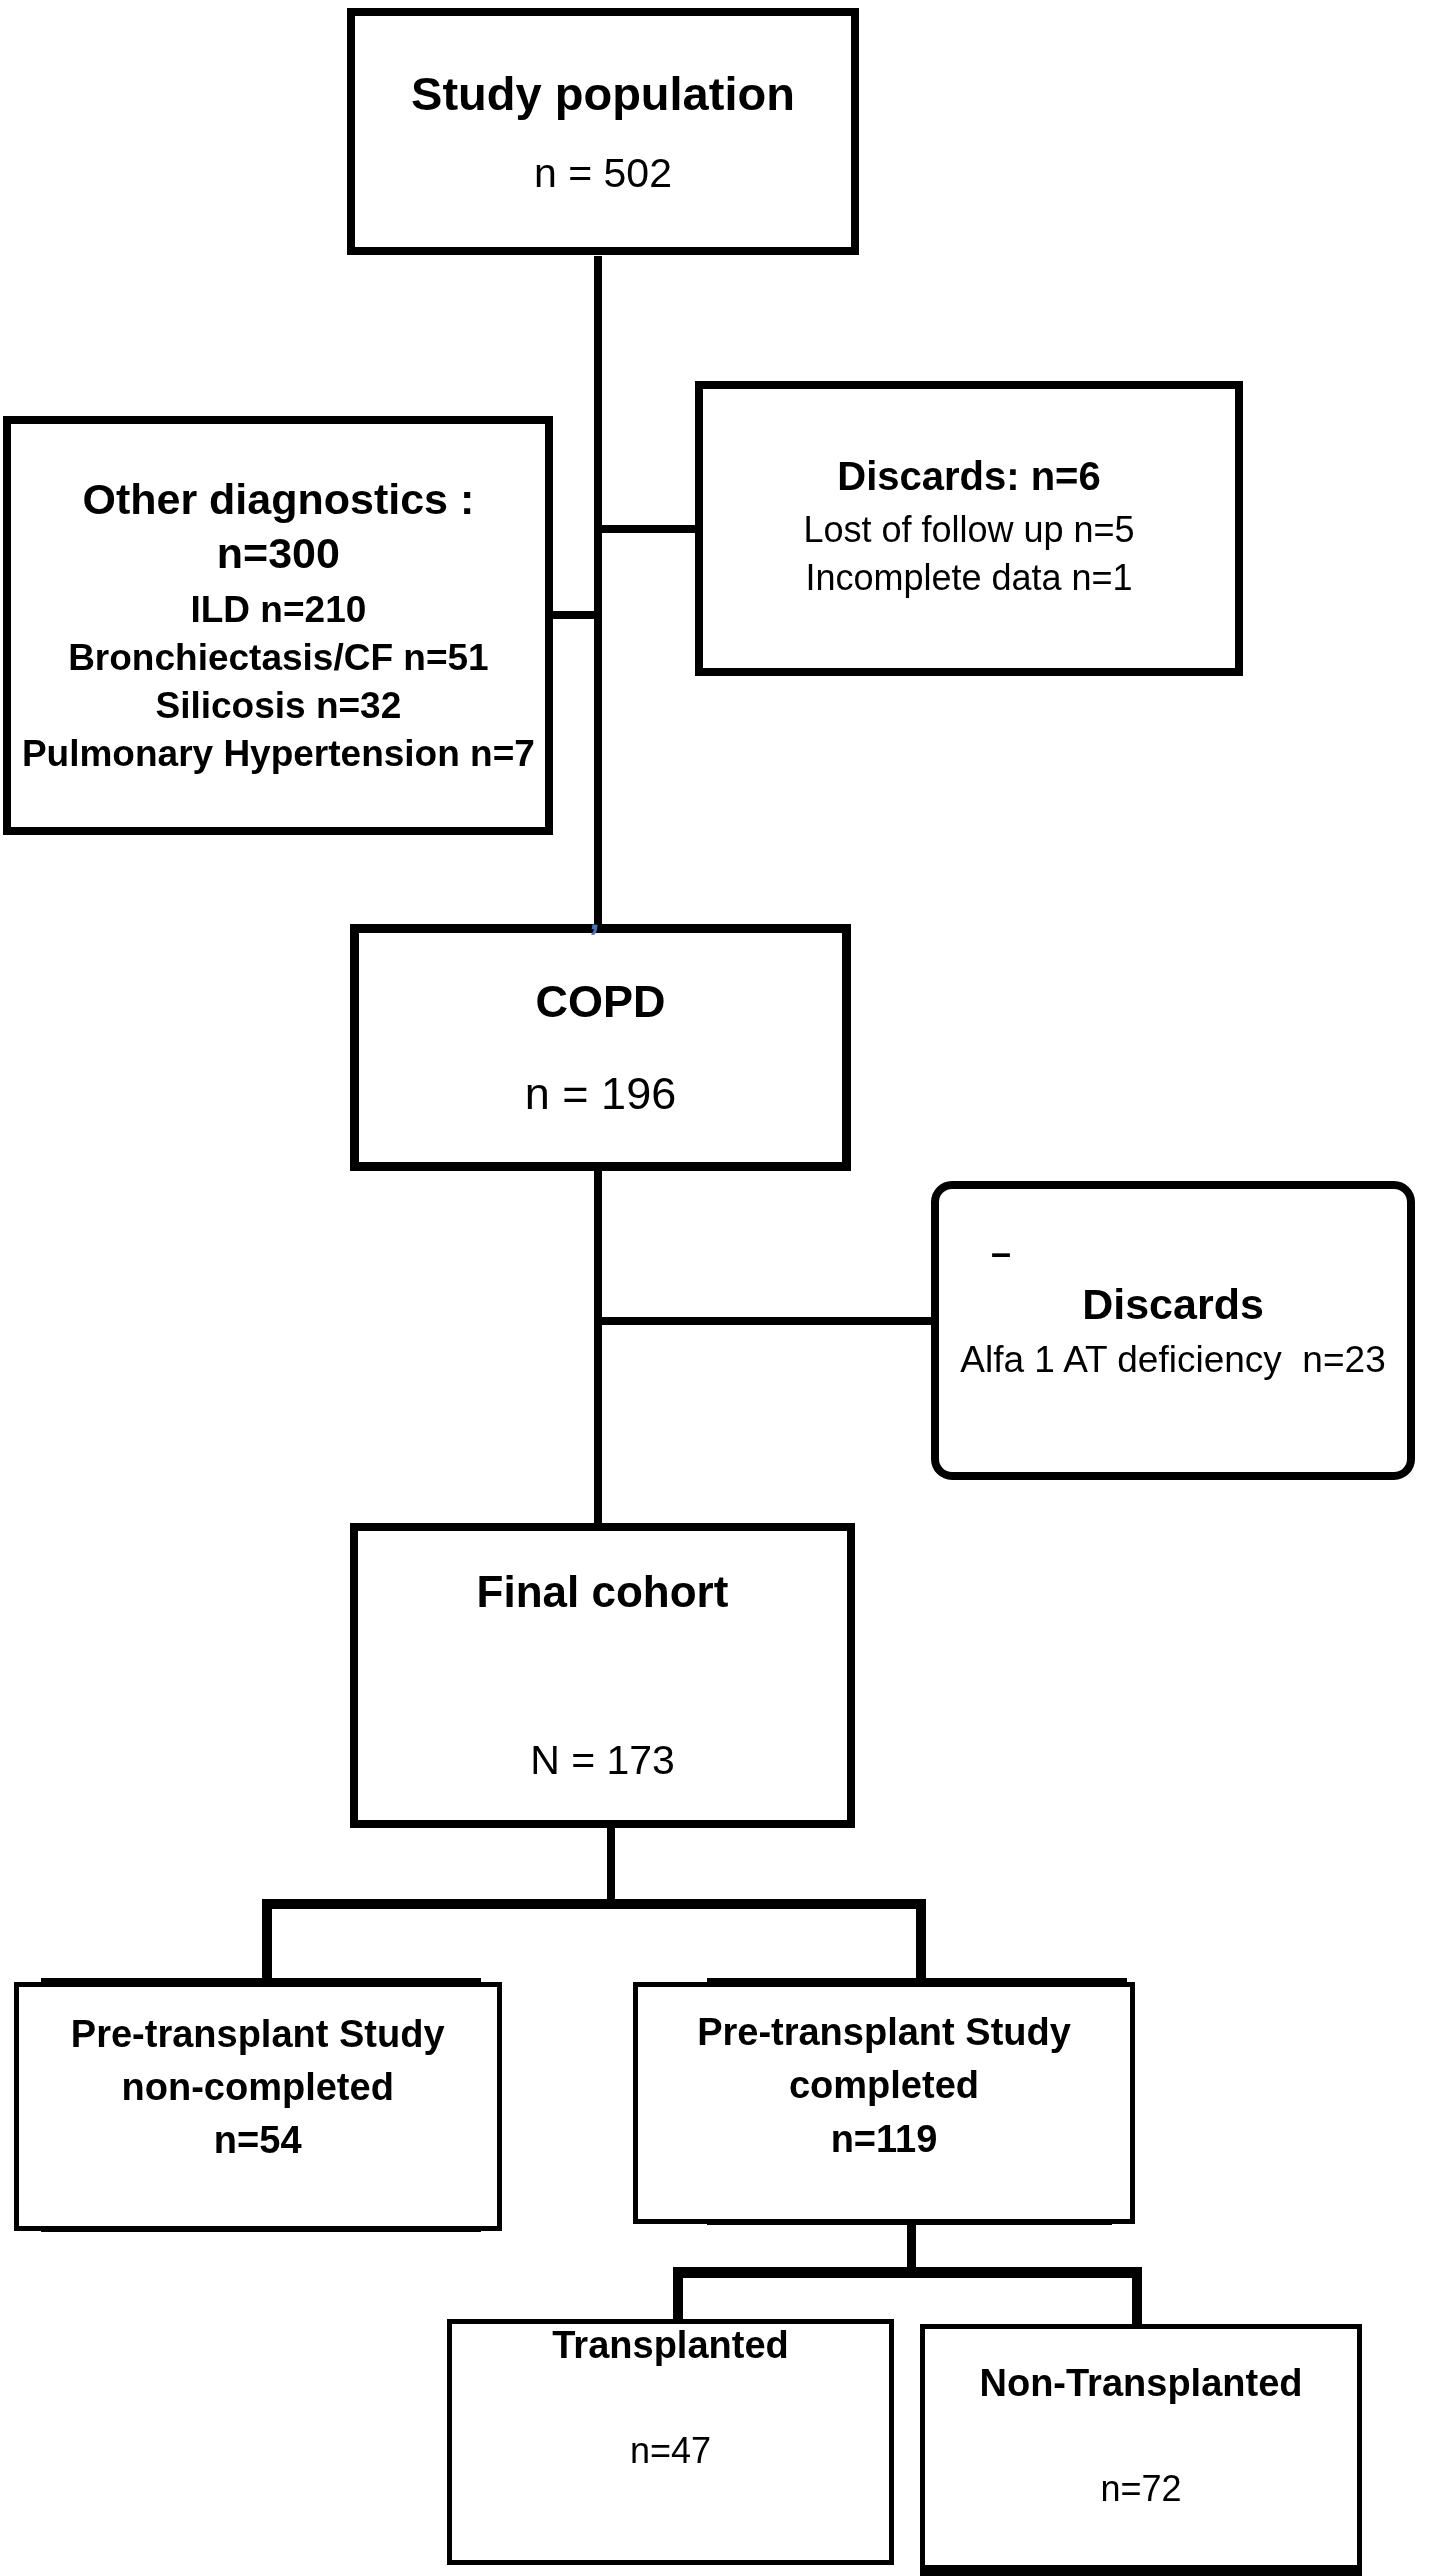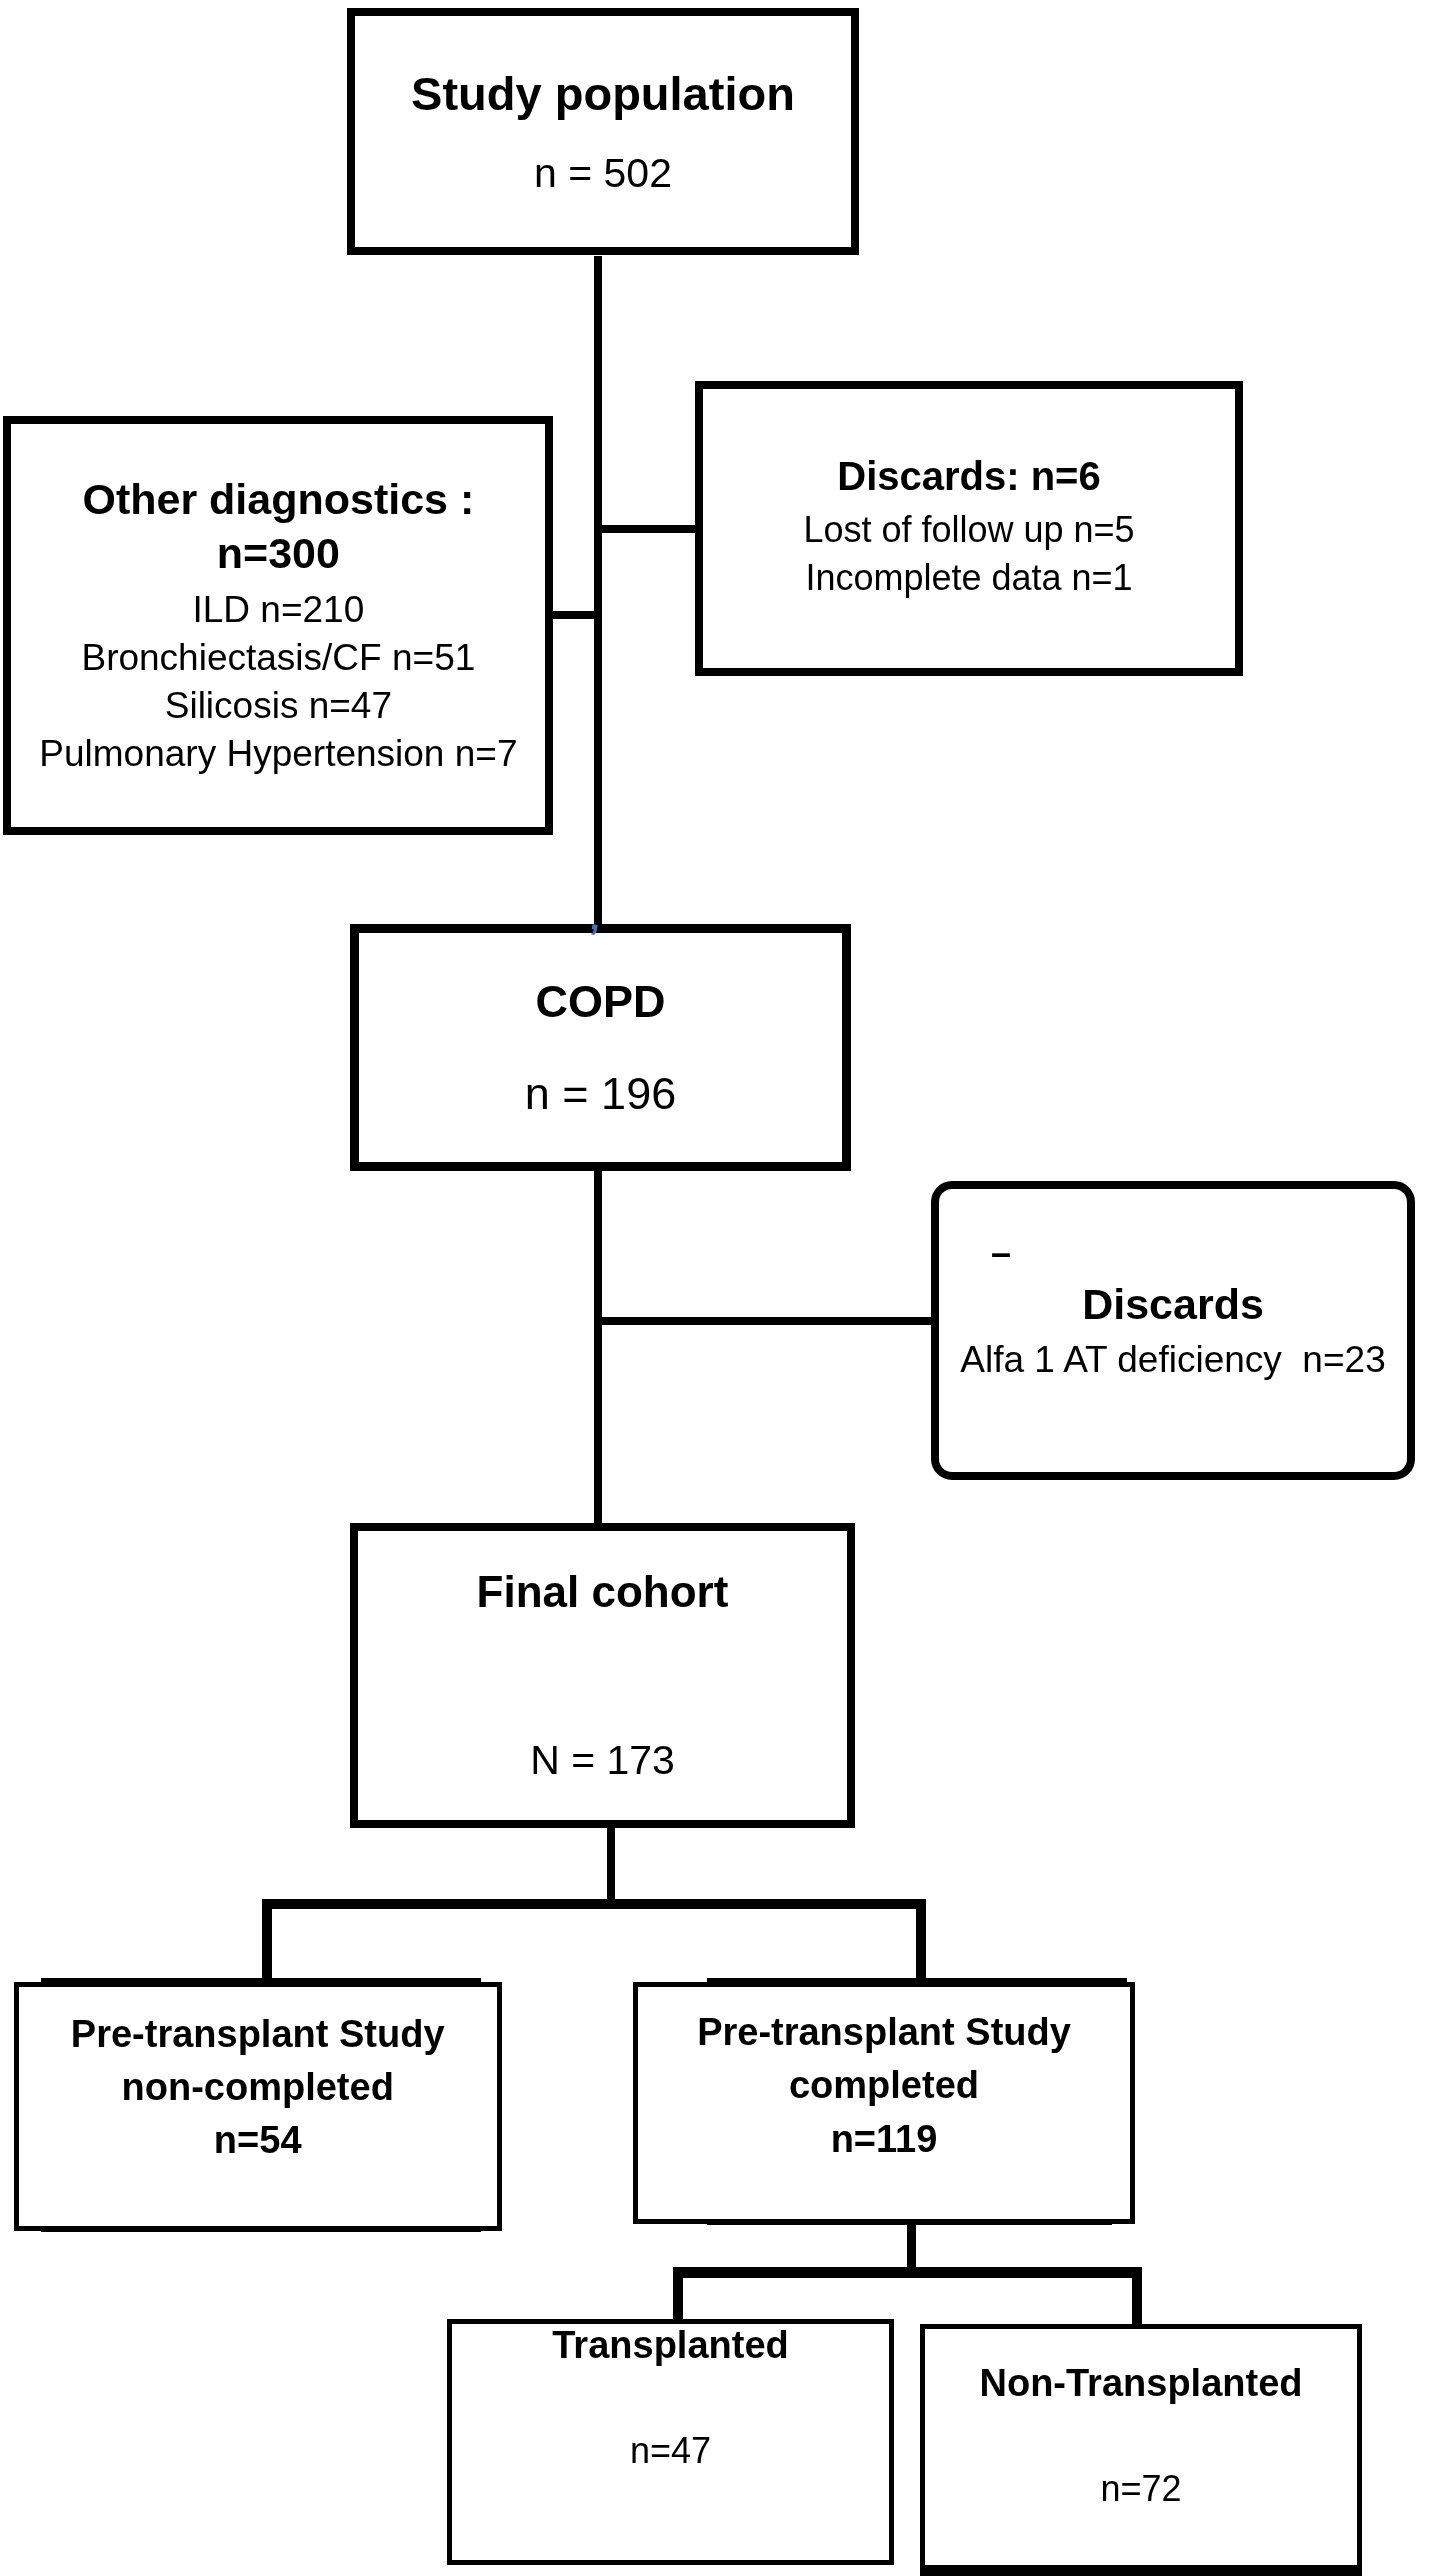--- a/index.html
+++ b/index.html
@@ -28,21 +28,21 @@
   #box-final   {left:350px; top:1523px; width:505px; height:305px;}
   #box-prenon  {left:13.7px;  top:1982px; width:488px; height:249px;border-width:5.5px;padding-bottom:38px;}
   #box-precomp {left:633px; top:1982px; width:502px; height:242px;border-width:5.5px;padding-bottom:34px;}
   #box-trans   {left:447px; top:2319px; width:447px; height:246px;border-width:5.5px;justify-content:flex-start;}
   #box-nontrans{left:920px;top:2324px; width:442px; height:252px;border-width:5.5px;border-bottom-width:11px;justify-content:flex-start;padding-top:33px;}
 
   
   #box-study .title{font-size:47px;margin-bottom:29px;}
   #box-study .count{font-size:41px;}
   #box-other .title,#box-other .count{font-size:43px;line-height:1.25;}
-  #box-other .detail{font-size:37px;line-height:1.3;}
+  #box-other .detail{font-size:37px;line-height:1.3;font-weight:bold;}
   #box-other .count{margin-bottom:5.5px;}
   #box-disc1 .title{font-size:40px;margin-bottom:6.9px;}
   #box-disc1 .detail{font-size:36px;line-height:1.35;}
   #box-copd .title{font-size:45px;margin-bottom:40px;}
   #box-copd .count{font-size:45px;}
   #box-disc2 .title{font-size:43px;margin-bottom:9.6px;}
   #box-disc2 .detail{font-size:37px;}
   #box-final .title{font-size:44px;margin-bottom:120px;}
   #box-final .count{font-size:41px;}
   #box-prenon .t,#box-precomp .t{font-size:38px;line-height:1.4;}
@@ -101,21 +101,21 @@
   <div class="node" id="box-study">
     <div class="t b title">Study population</div>
     <div class="t count">n = 502</div>
   </div>
 
   <div class="node" id="box-other">
     <div class="t b title">Other diagnostics :</div>
     <div class="t b count">n=300</div>
     <div class="t detail">ILD n=210</div>
     <div class="t detail">Bronchiectasis/CF n=51</div>
-    <div class="t detail">Silicosis n=47</div>
+    <div class="t detail">Silicosis n=32</div>
     <div class="t detail">Pulmonary Hypertension n=7</div>
   </div>
 
   <div class="node" id="box-disc1">
     <div class="t b title">Discards: n=6</div>
     <div class="t detail">Lost of follow up n=5</div>
     <div class="t detail">Incomplete data n=1</div>
   </div>
 
   <div class="node" id="box-copd">

